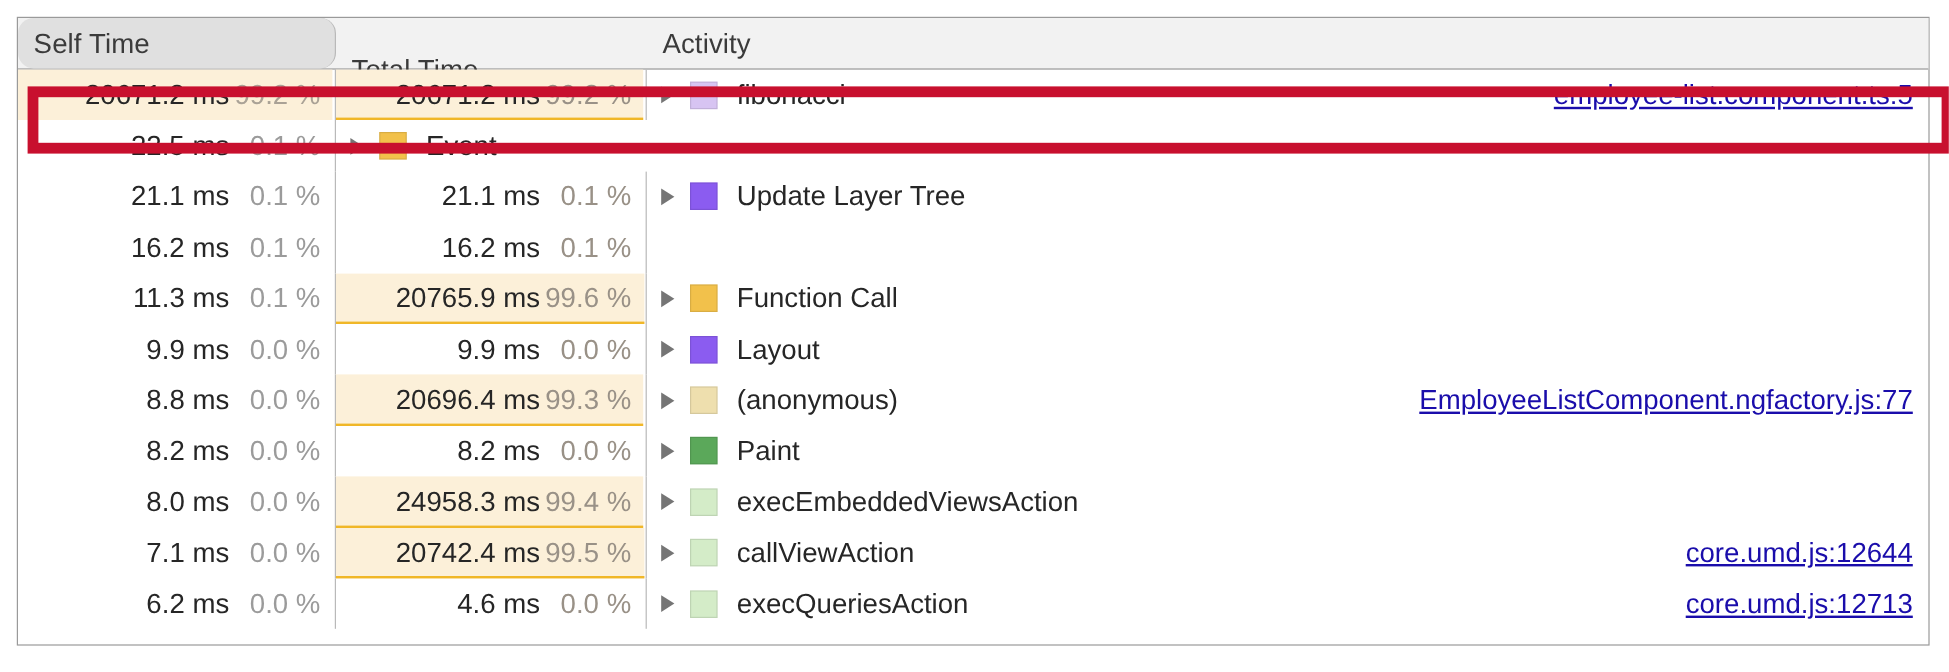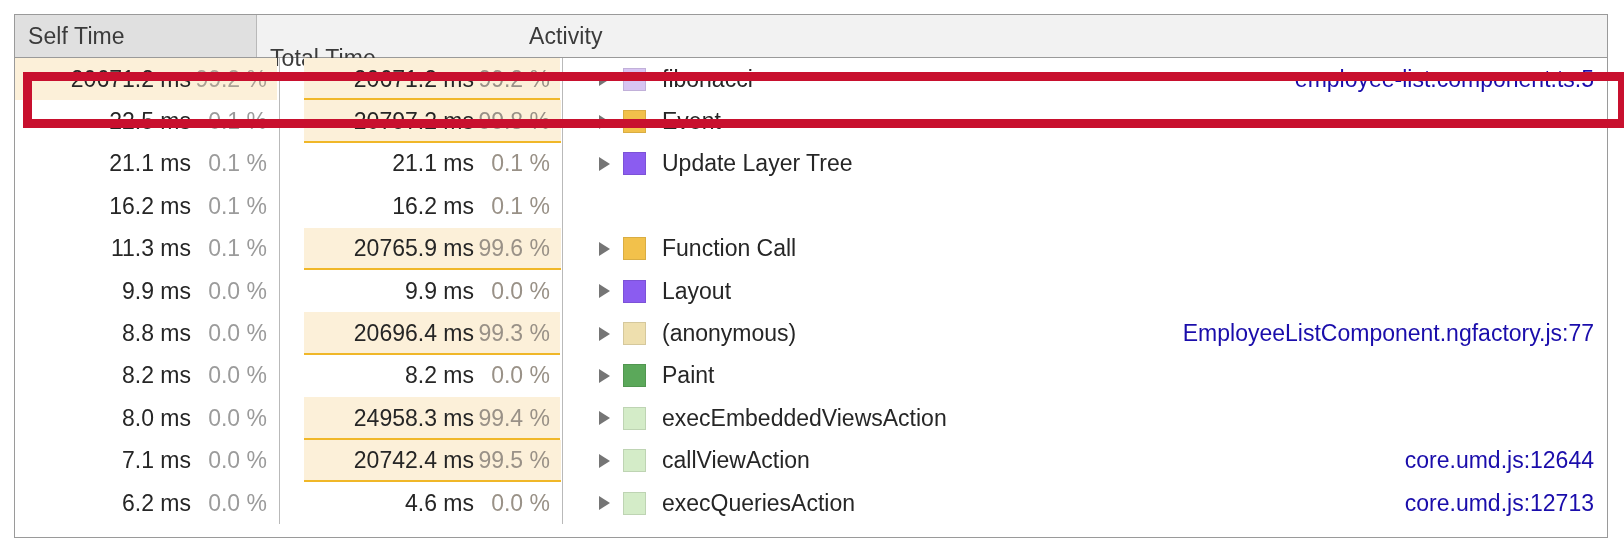--- a/index.html
+++ b/index.html
@@ -39,31 +39,30 @@
   .th {
     box-sizing: border-box;
     display: flex;
     align-items: center;
     font-size: 23px;
     color: #3b3b3b;
     padding-left: 13px;
     letter-spacing: 0.1px;
   }
   .th.sorted { background: #e0e0e0; }
-  .th-self  { width: 242px; border-right: 1px solid #b9b9b9; }
+  .th-self  { width: 265px; border-right: 1px solid #b9b9b9; border-radius: 13px; }
   .th-total { width: 259px; border-right: 1px solid #b9b9b9; margin-top: 43px; }
   .th-act   { flex: 1 1 auto; text-align: center; }
 
   
   .tbody { position: relative; }
   .row {
     display: flex;
     height: 42.4px;
     box-sizing: border-box;
-    gap: 24px;
   }
   .cell {
     box-sizing: border-box;
     position: relative;
     display: flex;
     align-items: center;
     justify-content: flex-end;
     font-size: 23px;
     color: #262626;
   }
@@ -113,20 +112,21 @@
   .act-name {
     font-size: 23px;
     color: #262626;
     white-space: nowrap;
   }
   .src-link {
     margin-left: auto;
     padding-right: 13px;
     font-size: 23px;
     color: #1a0dab;
+    text-decoration: underline;
     white-space: nowrap;
     cursor: pointer;
   }
 
   
   #highlight-box {
     position: absolute;
     left: 8px;
     top: 57px;
     width: 1604px;
@@ -177,27 +177,20 @@
           <span class="src-link">employee-list.component.ts:5</span>
         </div>
       </div>
       <div class="row">
         <div class="cell c-self">
           <div class="nums">
             <span class="ms">22.5 ms</span>
             <span class="pct">0.1 %</span>
           </div>
         </div>
-        <div class="cell c-total">
-          <div class="bar" style="width: 99.8%;"></div>
-          <div class="nums">
-            <span class="ms">20797.2 ms</span>
-            <span class="pct">99.8 %</span>
-          </div>
-        </div>
         <div class="cell c-act">
           <span class="disclosure"></span>
           <span class="swatch" style="background: rgb(242, 193, 75);"></span>
           <span class="act-name">Event</span>
         </div>
       </div>
       <div class="row">
         <div class="cell c-self">
           <div class="nums">
             <span class="ms">21.1 ms</span>

